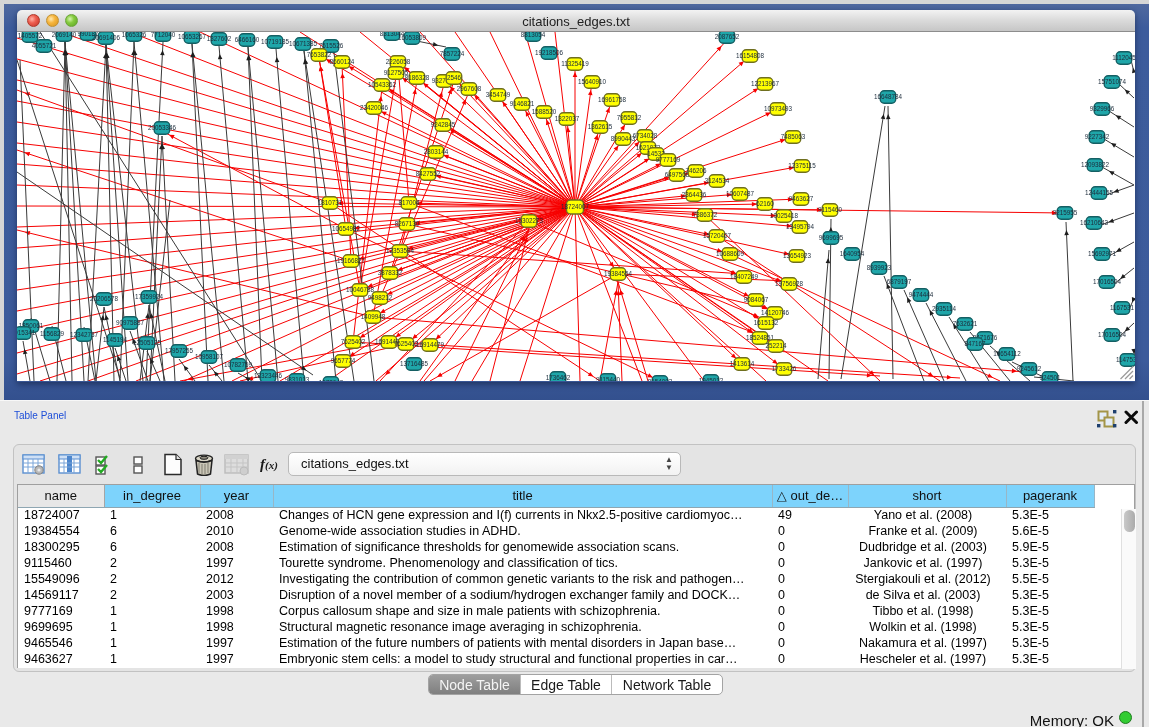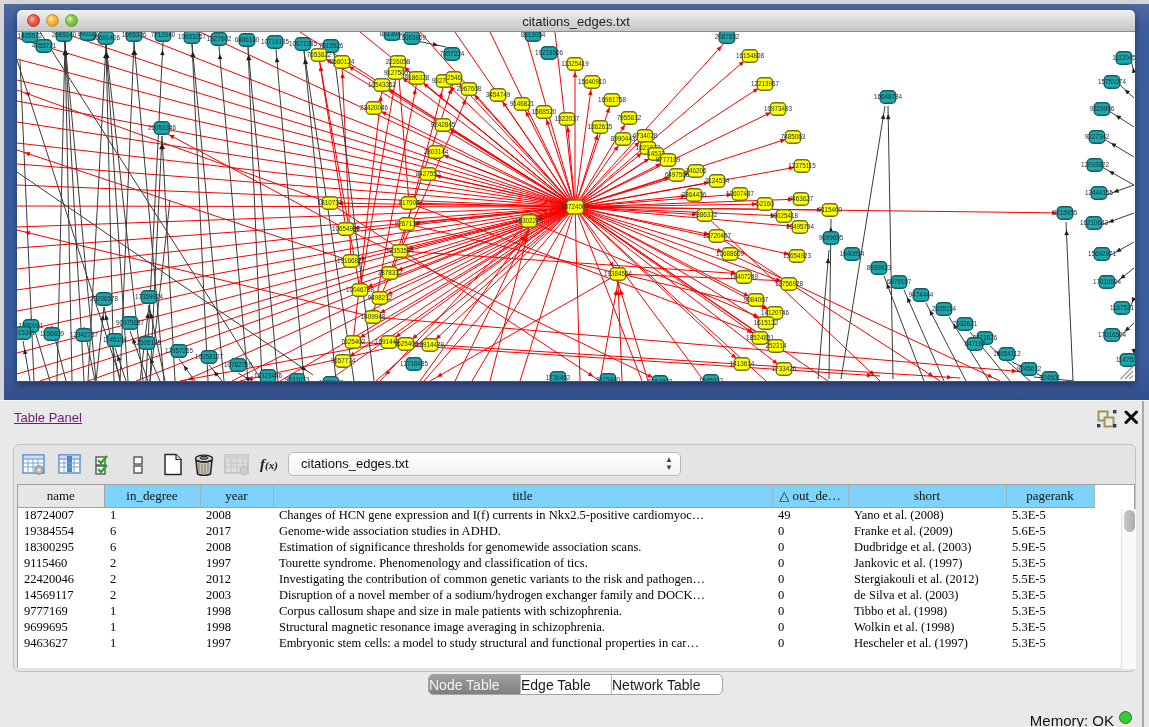--- a/index.html
+++ b/index.html
@@ -9,39 +9,39 @@
 #netwin { position:absolute; left:17px; top:10px; width:1118px; height:372px; border-radius:5px 5px 0 0; box-shadow:0 2px 6px rgba(10,20,50,.55); }
 #titlebar { position:absolute; left:0; top:0; width:1118px; height:22px; border-radius:5px 5px 0 0; background:linear-gradient(180deg,#f3f3f3,#dcdcdc 45%,#c6c6c6); border-bottom:1px solid #8d8d8d; }
 #title { position:absolute; width:100%; text-align:center; top:4px; font-size:13px; color:#222; }
 .tl { position:absolute; top:4px; width:13px; height:13px; border-radius:50%; }
 #tlr { left:10px; background:radial-gradient(circle at 4px 4px,#ffb3a8,#ee5f50 40%,#c33327); border:1px solid #b0392c; }
 #tly { left:29px; background:radial-gradient(circle at 4px 4px,#ffe9b0,#f6b53d 40%,#d7941f); border:1px solid #c09032; }
 #tlg { left:48px; background:radial-gradient(circle at 4px 4px,#d6f5b0,#84ca3d 40%,#5ba325); border:1px solid #6ba43a; }
 #canvas { position:absolute; left:0px; top:22px; width:1118px; height:349px; background:#fff; overflow:hidden; }
 #tablepanel { position:absolute; left:0; top:400px; width:1149px; height:327px; background:#e9e9e9; border-top:1px solid #f8f8f8; }
 #tphead { position:absolute; left:0; top:0; width:1149px; height:32px; }
-#tphead .lbl { position:absolute; left:14px; top:9px; font-size:13px; color:#701a75;text-decoration:underline; }
+#tphead .lbl { position:absolute; left:14px; top:9px; font-size:10px; color:#1d4ed8; }
 #floatico { position:absolute; left:1097px; top:7px; }
 #closeico { position:absolute; left:1124px; top:9px; }
 #toolbox { position:absolute; left:13px; top:43px; width:1123px; height:228px; background:#e4e4e4; border:1px solid #c2c2c2; border-radius:6px; }
 .ticon { position:absolute; top:8px; }
 #combo { position:absolute; left:274px; top:7px; width:393px; height:24px; background:linear-gradient(#fff,#f2f2f2); border:1px solid #b9b9b9; border-radius:5px; font-size:13px; color:#111; line-height:22px; padding-left:12px; }
 #comboarr { position:absolute; right:7px; top:3px; font-size:8px; color:#444; line-height:8px; text-align:center; }
 #tbl { position:absolute; left:17px; top:83px; width:1118px; height:184px; background:#fff; border:1px solid #9f9f9f; border-bottom:none; }
-table { border-collapse:collapse; table-layout:fixed; width:1076px; font-size:12.5px;font-family:Liberation Serif, serif; }
+table { border-collapse:collapse; table-layout:fixed; width:1076px; font-size:12.5px; }
 th { height:22px; background:#7dd3fc; border-right:1px solid #98b6c6; border-bottom:1px solid #8ea6b2; font-weight:normal; font-size:13px; color:#111; text-align:center; overflow:hidden; white-space:nowrap; }
 th.c1 { background:#e7e7e7; border-right:1px solid #a5a5a5; }
 td { height:16px; color:#000; padding:0 0 0 6px; overflow:hidden; white-space:nowrap; }
-td.c6 { text-align:left; padding-right:14px; }
+td.c6 { text-align:center; padding-right:14px; }
 .c1 { width:86px; } .c2 { width:96px; } .c3 { width:73px; } .c4 { width:499px; }
 .c5 { width:76px; } .c6 { width:158px; } .c7 { width:88px; }
 #vscroll { position:absolute; left:1103px; top:24px; width:15px; height:160px; background:#fafafa; border-left:1px solid #e0e0e0; }
 #vthumb { position:absolute; left:2px; top:1px; width:11px; height:22px; background:linear-gradient(90deg,#c9c9c9,#ababab); border-radius:6px; }
 #tabs { position:absolute; left:428px; top:273px; width:295px; height:21px; border:1px solid #a3a3a3; border-radius:5px; background:#fff; display:flex; font-size:14px; overflow:hidden; }
-#tabs div { line-height:20px; color:#1a1a1a; }
+#tabs div { line-height:20px; text-align:center; color:#1a1a1a; }
 #tab1 { width:91px; background:linear-gradient(#9e9e9e,#7f7f7f); color:#f4f4f4 !important; }
 #tab2 { width:92px; border-right:1px solid #bbb; border-left:1px solid #bbb; }
 #tab3 { width:110px; }
 #membar { position:absolute; left:1010px; top:311px; width:104px; text-align:right; font-size:15px; color:#111; }
 #memdot { position:absolute; left:1119px; top:310px; width:13px; height:13px; border-radius:50%; background:#33cc33; border:1.5px solid #1f7a1f; }
 #rightline { position:absolute; left:1142px; top:0px; width:2px; height:327px; background:#a8a8a8; }
 </style></head>
 <body>
 <div id="app">
   <div id="deskgray"></div>
@@ -814,21 +814,21 @@
               <td class="c2">1</td>
               <td class="c3">2008</td>
 <td class="c4">Changes of HCN gene expression and I(f) currents in Nkx2.5-positive cardiomyoc…</td>
               <td class="c5">49</td>
               <td class="c6">Yano et al. (2008)</td>
               <td class="c7">5.3E-5</td>
             </tr>
 <tr>
 <td class="c1">19384554</td>
               <td class="c2">6</td>
-              <td class="c3">2017</td>
+              <td class="c3">2010</td>
 <td class="c4">Genome-wide association studies in ADHD.</td>
               <td class="c5">0</td>
               <td class="c6">Franke et al. (2009)</td>
               <td class="c7">5.6E-5</td>
             </tr>
 <tr>
 <td class="c1">18300295</td>
               <td class="c2">6</td>
               <td class="c3">2008</td>
 <td class="c4">Estimation of significance thresholds for genomewide association scans.</td>
@@ -839,21 +839,21 @@
 <tr>
 <td class="c1">9115460</td>
               <td class="c2">2</td>
               <td class="c3">1997</td>
 <td class="c4">Tourette syndrome. Phenomenology and classification of tics.</td>
               <td class="c5">0</td>
               <td class="c6">Jankovic et al. (1997)</td>
               <td class="c7">5.3E-5</td>
             </tr>
 <tr>
-<td class="c1">22420046</td>
+<td class="c1">15549096</td>
               <td class="c2">2</td>
               <td class="c3">2012</td>
 <td class="c4">Investigating the contribution of common genetic variants to the risk and pathogen…</td>
               <td class="c5">0</td>
               <td class="c6">Stergiakouli et al. (2012)</td>
               <td class="c7">5.5E-5</td>
             </tr>
 <tr>
 <td class="c1">14569117</td>
               <td class="c2">2</td>
@@ -872,20 +872,29 @@
               <td class="c6">Tibbo et al. (1998)</td>
               <td class="c7">5.3E-5</td>
             </tr>
 <tr>
 <td class="c1">9699695</td>
               <td class="c2">1</td>
               <td class="c3">1998</td>
 <td class="c4">Structural magnetic resonance image averaging in schizophrenia.</td>
               <td class="c5">0</td>
               <td class="c6">Wolkin et al. (1998)</td>
+              <td class="c7">5.3E-5</td>
+            </tr>
+<tr>
+<td class="c1">9465546</td>
+              <td class="c2">1</td>
+              <td class="c3">1997</td>
+<td class="c4">Estimation of the future numbers of patients with mental disorders in Japan base…</td>
+              <td class="c5">0</td>
+              <td class="c6">Nakamura et al. (1997)</td>
               <td class="c7">5.3E-5</td>
             </tr>
 <tr>
 <td class="c1">9463627</td>
               <td class="c2">1</td>
               <td class="c3">1997</td>
 <td class="c4">Embryonic stem cells: a model to study structural and functional properties in car…</td>
               <td class="c5">0</td>
               <td class="c6">Hescheler et al. (1997)</td>
               <td class="c7">5.3E-5</td>

